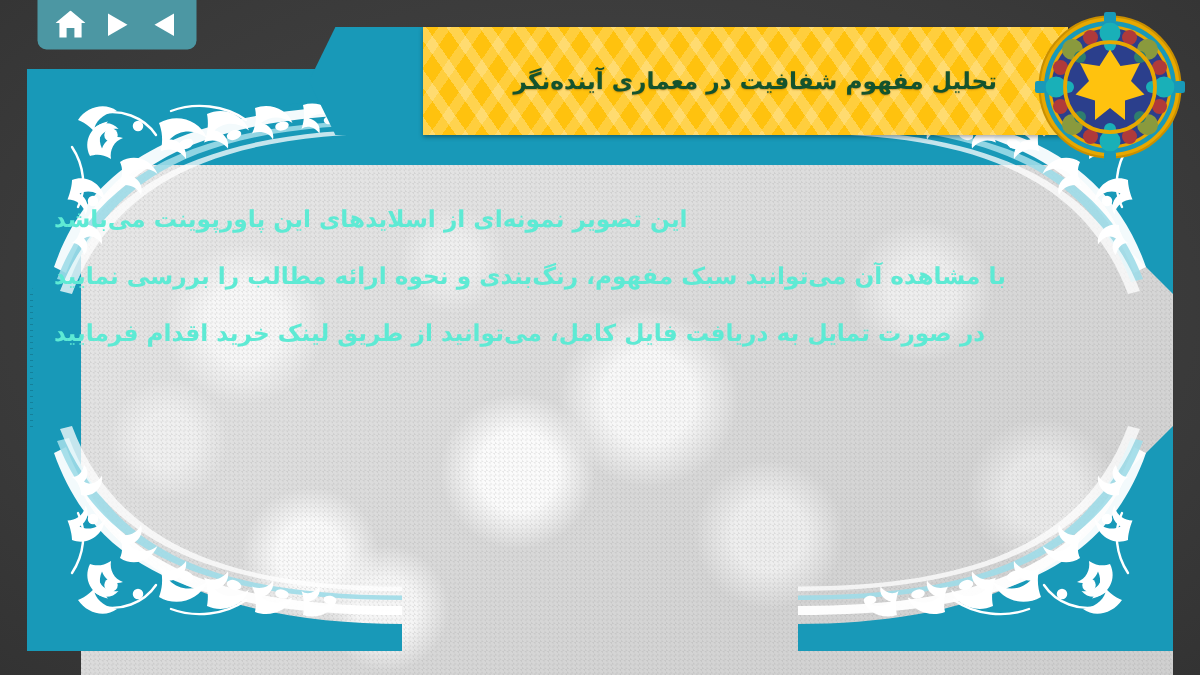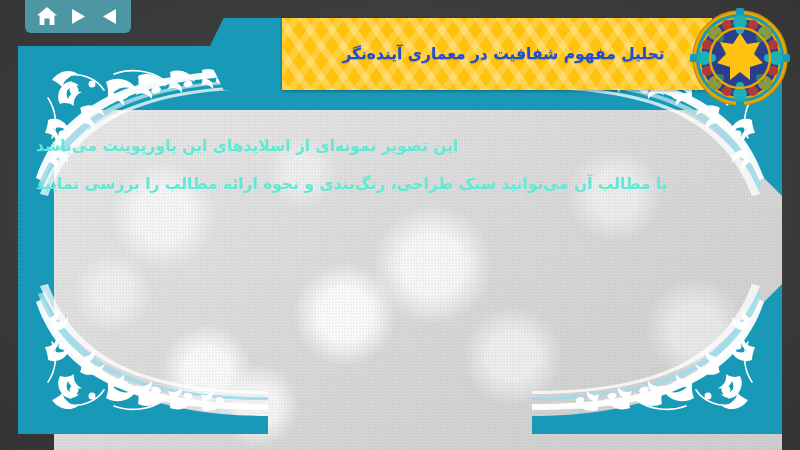--- a/index.html
+++ b/index.html
@@ -122,21 +122,21 @@
     pointer-events: none;
   }
   .banner-text {
     position: absolute;
     inset: 0;
     display: flex;
     flex-direction: row;
     align-items: center;
     justify-content: center;
     gap: 1px;
-    color: #1d4ed8;
+    color: #14532d;
     text-align: center;
     direction: rtl;
     font-family: "DejaVu Sans", sans-serif;
     font-size: 15.5px;
     font-weight: bold;
     line-height: 1.45;
     text-shadow: 0 1px 1px rgba(150,90,0,.45);
     padding: 0 22px 0 35px;
     box-sizing: border-box;
     white-space: nowrap;
@@ -344,21 +344,22 @@
       <g fill="none" stroke="#ffffff" stroke-width="1.6" stroke-linecap="round">
         <path d="M48,30 c14,-4 30,2 38,14"></path>
         <path d="M30,52 c8,12 10,28 4,40"></path>
         <path d="M96,28 c16,-6 36,-4 50,6"></path>
       </g>
     </svg>
   </div>
 
   <div class="body-text">
     <p>این تصویر نمونه‌ای از اسلایدهای این پاورپوینت می‌باشد</p>
-    <p>با مطالب آن می‌توانید سبک طراحی، رنگ‌بندی و نحوه ارائه مطالب را بررسی نمایید</p>
+    <p>با مشاهده آن می‌توانید سبک مفهوم، رنگ‌بندی و نحوه ارائه مطالب را بررسی نمایید</p>
+    <p>در صورت تمایل به دریافت فایل کامل، می‌توانید از طریق لینک خرید اقدام فرمایید</p>
   </div>
 
   <div class="banner-tail"></div>
 
   <div class="title-banner">
     <div class="banner-pattern"></div>
     <div class="banner-text">
       <span>تحلیل مفهوم شفافیت در معماری آینده‌نگر</span>
     </div>
   </div>

